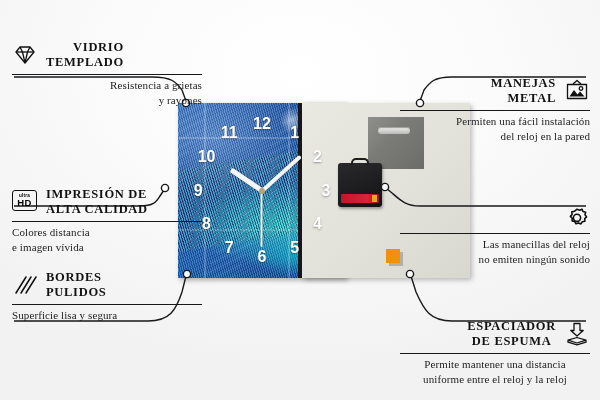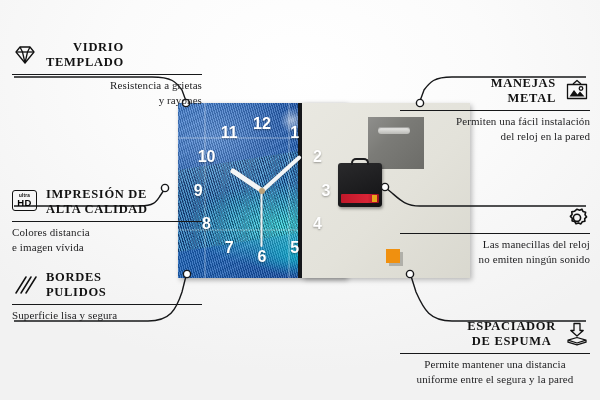--- a/index.html
+++ b/index.html
@@ -282,17 +282,17 @@
             <path d="M10,1.5 h6 v7 h3.2 L13,14 L6.8,8.5 H10 z"></path>
             <path d="M13,15.5 L22,18.2 L13,21 L4,18.2 Z"></path>
             <path d="M4,18.6 v1.6 L13,22.8 L22,20.2 v-1.6"></path>
           </g>
         </svg>
       </span>
     </div>
     <div class="rule"></div>
     <div class="feat-desc">
       <span>Permite mantener una distancia</span><br>
-      <span>uniforme entre el segura y la pared</span>
+      <span>uniforme entre el reloj y la reloj</span>
     </div>
   </div>
 
 </div>
 
 </body></html>

